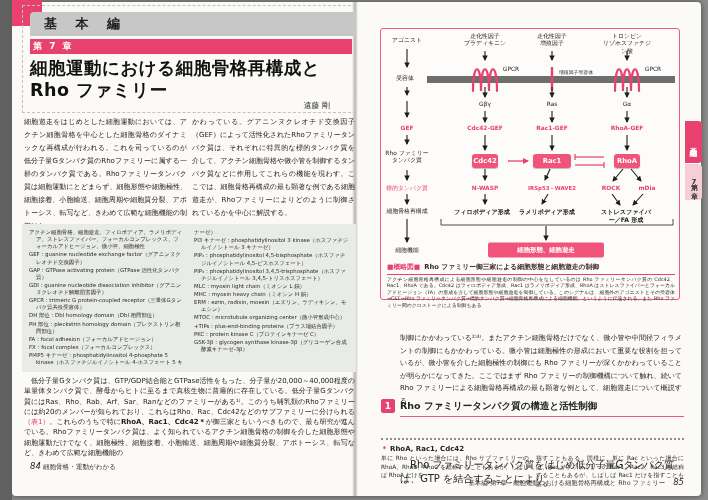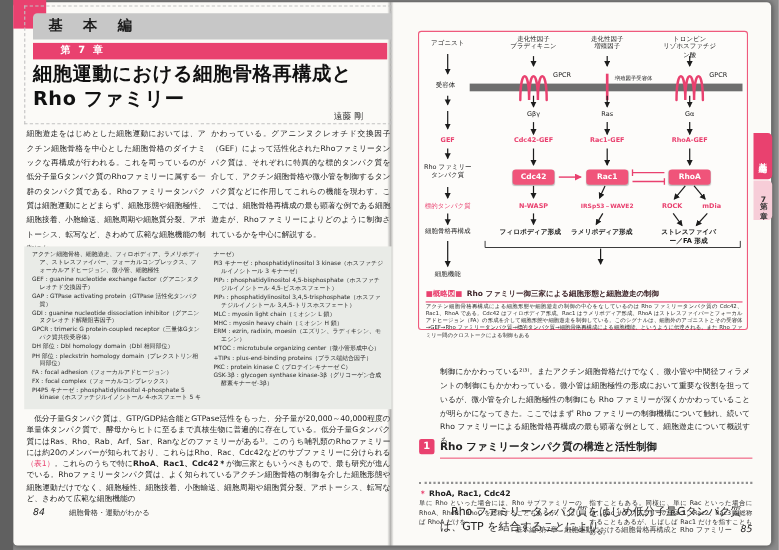--- a/index.html
+++ b/index.html
@@ -7,49 +7,49 @@
   body { font-family:"DejaVu Sans","Liberation Sans",sans-serif; background:#8d8d8d; position:relative; overflow:hidden; }
 
   .spread { position:absolute; left:12px; top:2px; width:689px; height:494px; background:#fbfaf7; border-radius:4px; box-shadow:0 0 6px rgba(0,0,0,.5); }
   .left-strip { position:absolute; left:0; top:0; width:12px; height:500px; background:#606060; }
   .gutter { position:absolute; left:352px; top:2px; width:6px; height:494px; background:linear-gradient(90deg, rgba(0,0,0,0) 0%, rgba(0,0,0,.28) 50%, rgba(0,0,0,0) 100%); }
   .corner-tab { position:absolute; left:12px; top:0; width:30px; height:26px; background:#e9416f; }
 
   
   .hdr-frame { position:absolute; left:22px; top:5px; width:334px; height:108px; border:1px dashed #c2c2c2; }
   .series-bar { position:absolute; left:30px; top:12px; width:326px; height:24px; background:#c7c7c7; border-radius:4px 0 0 0; color:#1d1d1d; font-weight:bold; font-size:13px; letter-spacing:7px; line-height:24px; padding-left:14px; }
-  .chapter-bar { position:absolute; left:30px; top:39px; width:322px; height:15px; background:#e9416f; color:#fff; font-weight:bold; font-size:9px; line-height:15px; padding-left:25px; letter-spacing:2px; }
+  .chapter-bar { position:absolute; left:30px; top:39px; width:322px; height:15px; background:#e9416f; color:#fff; font-weight:bold; font-size:9px; line-height:15px; padding-left:3px; letter-spacing:2px; }
   .book-title { position:absolute; left:30px; top:58px; width:322px; font-size:17.5px; font-weight:bold; color:#111; line-height:1.25; letter-spacing:.5px; }
   .author { position:absolute; left:30px; top:100px; width:300px; text-align:right; font-size:8px; color:#333; }
 
   
   .intro-col { position:absolute; top:116px; width:163px; font-size:7px; line-height:1.86; color:#222; text-align:justify; }
   .intro-c1 { left:24px; } .intro-c2 { left:192px; }
 
   .kwbox { position:absolute; left:22px; top:224px; width:334px; height:148px; background:#e9ebe7; padding:5px 7px; }
   .kw-title { font-size:6.4px; font-weight:bold; color:#222; margin-bottom:2px; }
   .kw-cols { display:flex; gap:10px; }
   .kw-col { width:156px; }
   .kw { font-size:5.4px; line-height:1.32; color:#2a2a2a; padding-left:7px; text-indent:-7px; margin-bottom:1px; }
 
   .body-para { position:absolute; left:24px; top:376px; width:331px; font-size:7px; line-height:1.47; color:#222; text-align:justify; }
   .bp-ref { color:#e9416f; }
   .bp-bold { font-weight:bold; }
 
   .footer-l { position:absolute; left:30px; top:461px; font-size:6.6px; color:#333; }
-  .footer-l .pg { font-size:8.5px; font-style:italic; margin-right:22px; color:#222; }
+  .footer-l .pg { font-size:8.5px; font-style:italic; margin-right:2px; color:#222; }
 
   
   .fig { position:absolute; left:380px; top:28px; width:300px; height:272px; border:1.6px solid #ef5a7d; border-radius:3px; background:#fdfcfa; }
   .fig svg { position:absolute; left:0; top:0; }
   .flabel { position:absolute; transform:translateX(-50%); text-align:center; font-size:5.9px; line-height:1.25; color:#1c1c1c; white-space:pre-line; }
   .fpink { color:#e9416f; font-weight:bold; }
   .fsmall { font-size:4.9px; }
   .fbold { font-weight:bold; font-size:6.1px; }
-  .node { position:absolute; transform:translate(-50%,-50%); background:#f0547a; color:#fff; font-weight:bold; font-size:6.8px; border-radius:3px; width:38px; height:14px; line-height:14px; text-align:center; box-shadow:0 1px 1px rgba(0,0,0,.25); }
+  .node { position:absolute; transform:translate(-50%,-50%); background:#f0547a; color:#fff; font-weight:bold; font-size:6.8px; border-radius:3px; width:26px; height:14px; line-height:14px; text-align:center; box-shadow:0 1px 1px rgba(0,0,0,.25); }
   .outcome { position:absolute; transform:translate(-50%,-50%); background:#f0547a; color:#fff; font-weight:bold; font-size:6.4px; border-radius:2px; width:116px; height:15px; line-height:15px; text-align:center; }
   .cap-line { position:absolute; left:6px; top:233px; width:288px; border-bottom:1.2px solid #e9416f; padding-bottom:2px; font-size:6.8px; font-weight:bold; color:#40272c; }
   .cap-label { color:#e9416f; margin-right:4px; }
   .cap-body { position:absolute; left:6px; top:247px; width:288px; font-size:4.9px; line-height:1.3; color:#2a2a2a; text-align:justify; }
 
   
   .rbody { position:absolute; left:400px; top:332px; width:282px; font-size:7px; line-height:1.8; color:#222; text-align:justify; }
   .sec-num { position:absolute; left:381px; top:399px; width:14px; height:14px; background:#e9416f; color:#fff; font-weight:bold; font-size:9px; text-align:center; line-height:14px; border-radius:2px; }
   .sec-title { position:absolute; left:400px; top:400px; width:284px; font-size:9.5px; font-weight:bold; color:#222; border-bottom:1.8px solid #ef5a7d; padding-bottom:3px; }
   .rbody2 { position:absolute; left:400px; top:421px; width:282px; font-size:10px; color:#222;margin-top:37px; }
@@ -217,20 +217,21 @@
   <div class="flabel fpink" style="left:171px; top:156px; font-size:5.4px;">IRSp53－WAVE2</div>
   <div class="flabel fpink" style="left:230px; top:156px;">ROCK</div>
   <div class="flabel fpink" style="left:266px; top:156px;">mDia</div>
 
   <div class="flabel" style="left:26px; top:179px;">細胞骨格再構成</div>
   <div class="flabel fbold" style="left:101px; top:179px;">フィロポディア形成</div>
   <div class="flabel fbold" style="left:166px; top:179px;">ラメリポディア形成</div>
   <div class="flabel fbold" style="left:245px; top:179px;">ストレスファイバー／FA 形成</div>
 
   <div class="flabel" style="left:26px; top:218px;">細胞機能</div>
+  <div class="outcome" style="left:165px; top:221px;">細胞形態、細胞遊走</div>
 
   <div class="cap-line"><span class="cap-label">■概略図■</span><span>Rho ファミリー御三家による細胞形態と細胞遊走の制御</span></div>
   <div class="cap-body">アクチン細胞骨格再構成による細胞形態や細胞遊走の制御の中心をなしているのは Rho ファミリータンパク質の Cdc42、Rac1、RhoA である。Cdc42 はフィロポディア形成、Rac1 はラメリポディア形成、RhoA はストレスファイバーとフォーカルアドヒージョン（FA）の形成を介して細胞形態や細胞遊走を制御している。このシグナルは、細胞外のアゴニストとその受容体→GEF→Rho ファミリータンパク質→標的タンパク質→細胞骨格再構成による細胞機能、というように伝達される。また Rho ファミリー間のクロストークによる制御もある</div>
 </div>
 
 <div class="rbody">制御にかかわっている²⁾³⁾。またアクチン細胞骨格だけでなく、微小管や中間径フィラメントの制御にもかかわっている。微小管は細胞極性の形成において重要な役割を担っているが、微小管を介した細胞極性の制御にも Rho ファミリーが深くかかわっていることが明らかになってきた。ここではまず Rho ファミリーの制御機構について触れ、続いて Rho ファミリーによる細胞骨格再構成の最も顕著な例として、細胞遊走について概説する。</div>
 <div class="sec-num">1</div>
 <div class="sec-title">Rho ファミリータンパク質の構造と活性制御</div>
 <div class="rbody2">　Rho ファミリータンパク質をはじめ低分子量Gタンパク質は、GTP を結合することにより</div>
 

